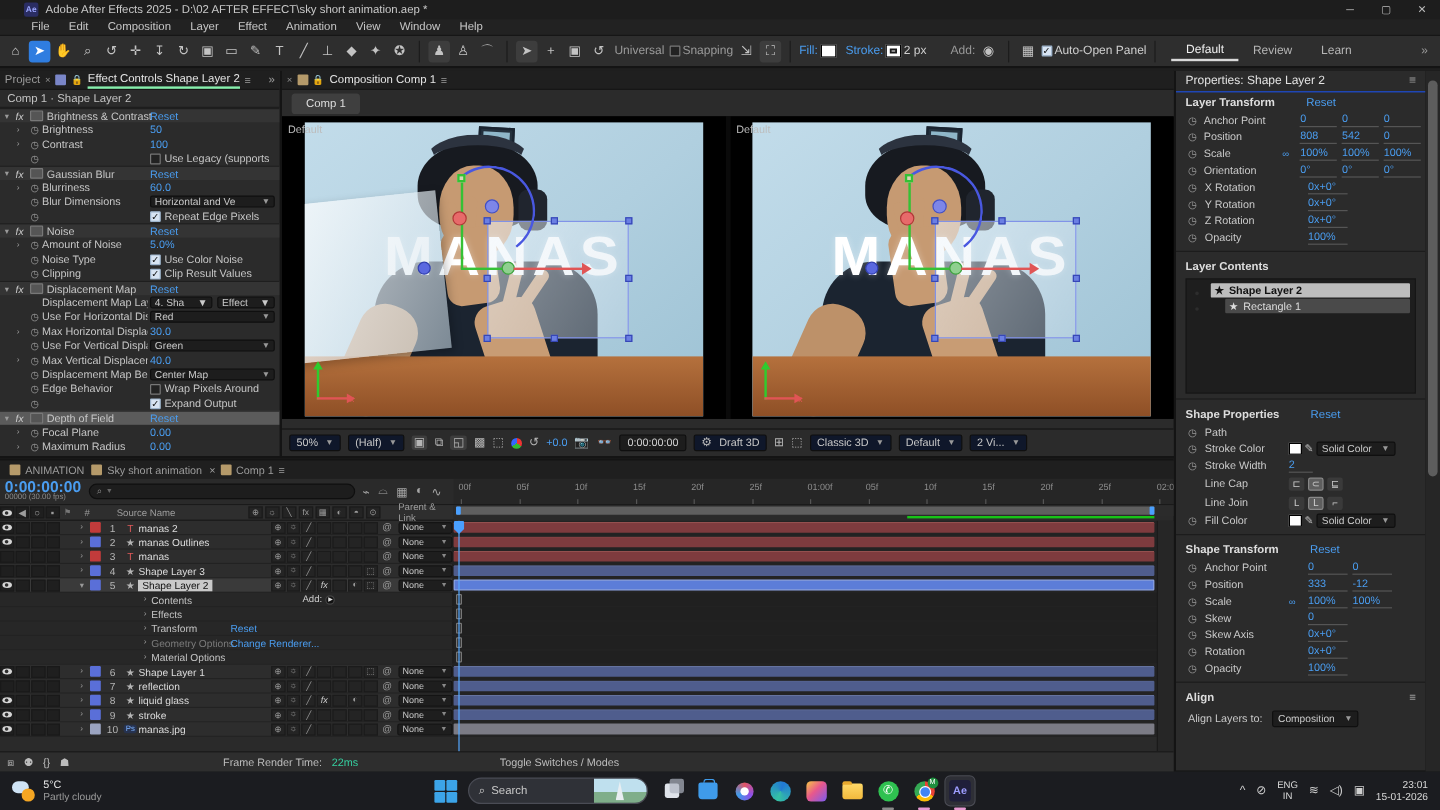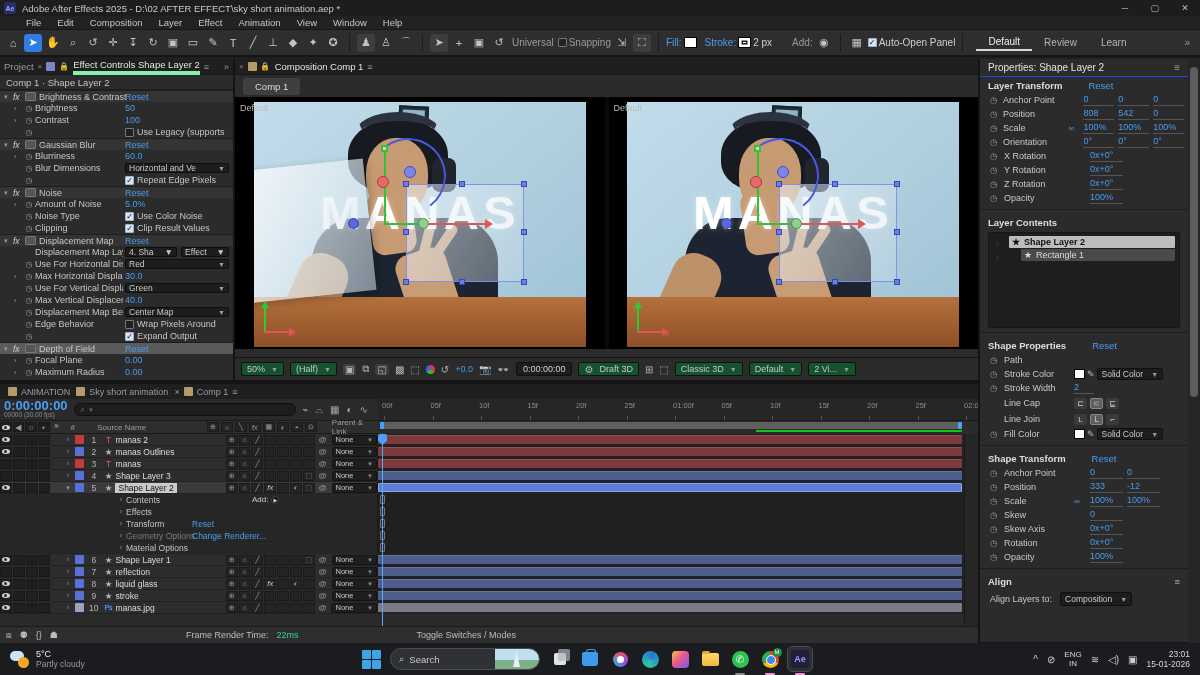--- a/index.html
+++ b/index.html
@@ -1,20 +1,20 @@
 <!DOCTYPE html>
 <html><head>
 <meta charset="utf-8">
 <style>
   *{margin:0;padding:0;box-sizing:border-box;font-family:"Liberation Sans",sans-serif;-webkit-font-smoothing:antialiased}
   html,body{width:1200px;height:675px;overflow:hidden;background:#111}
   #app{position:relative;width:1200px;height:675px;background:#1f1f1f;color:#cfcfcf;font-size:10px}
   .dim{color:#9a9a9a}.blue{color:#4a9df0}
   
-  #titlebar{position:absolute;left:0;top:0;right:0;height:16px;background:#1d1d1d;display:flex;align-items:center;gap:6px;padding-left:4px;font-size:9.5px;color:#c9c9c9}
+  #titlebar{position:absolute;left:0;top:0;right:0;height:16px;background:#1d1d1d;display:flex;align-items:center;gap:6px;padding-left:20px;font-size:9.5px;color:#c9c9c9}
   .ae-badge{width:12px;height:12px;background:#2a2d63;color:#9ba6ff;font-size:7px;display:flex;align-items:center;justify-content:center;border-radius:2px;font-weight:bold}
   #win-controls{margin-left:auto;display:flex;height:16px}
   #win-controls div{width:30px;text-align:center;line-height:16px;font-size:9px;color:#bbb}
   #menubar{position:absolute;left:0;top:16px;right:0;height:14px;background:#222;display:flex;align-items:center;gap:0;padding-left:18px;border-bottom:1px solid #161616}
   #menubar .mi{padding:0 8px;font-size:9.5px;color:#c7c7c7}
   #toolbar{position:absolute;left:0;top:30px;right:0;height:27px;background:#2e2e2e;display:flex;align-items:center;border-bottom:2px solid #141414;font-size:10px}
   .tgrp{display:flex;align-items:center;gap:2px;padding:0 4px}
   .tool{width:18px;height:18px;display:flex;align-items:center;justify-content:center;color:#c3c3c3;font-size:11px;border-radius:3px}
   .tool.active{background:#2f7de0;color:#fff}
   .tool.boxed{background:#3d3d3d}
@@ -30,21 +30,21 @@
   #workarea{position:absolute;left:0;top:59px;right:0;bottom:32px;background:#141414}
   #left-col{position:absolute;left:0;top:0;width:978px;bottom:0}
   #ec-panel{position:absolute;left:0;top:0;width:233px;height:321px;background:#2b2b2b;overflow:hidden}
   #comp-panel{position:absolute;left:235px;top:0;width:743px;height:321px;background:#2b2b2b}
   #props-panel{position:absolute;left:980px;top:0;width:208px;bottom:1px;background:#2b2b2b;overflow:hidden}
   #win-scroll{position:absolute;right:0;top:0;width:12px;bottom:0;background:#262626}
   #win-scroll .thumb{position:absolute;left:2px;right:2px;top:8px;height:330px;background:#5d5d5d;border-radius:4px}
   .tabbar{height:16px;background:#1f1f1f;display:flex;align-items:center;font-size:9.5px;color:#9c9c9c;padding:0 4px;gap:4px;border-bottom:1px solid #161616}
   .tabbar .x{font-size:8px;color:#888}
   .tab-ico{width:9px;height:9px;border-radius:1px}
-  .tabbar .title{color:#e4e4e4;border-bottom:4px solid #86efac;padding-bottom:1px}
+  .tabbar .title{color:#e4e4e4;border-bottom:2px solid #86efac;padding-bottom:1px}
   .tabbar .menu{color:#9a9a9a;font-size:9px}
   .tabbar .more{margin-left:auto;color:#9a9a9a}
   
   #ec-crumb{height:15px;display:flex;align-items:center;padding:0 6px;font-size:9.5px;color:#c3c3c3;border-bottom:1px solid #1d1d1d}
   .ec-row{height:12px;display:flex;align-items:center;font-size:9px;color:#c6c6c6;padding-left:4px;position:relative}
   .ec-row.group{background:#343434;border-top:1px solid #1e1e1e}
   .ec-row.group.sel{background:#5b5b5b}
   .ec-caret{width:9px;color:#9a9a9a;font-size:7px}
   .ec-fx{font-style:italic;color:#cfcfcf;width:12px;font-size:8.5px}
   .ec-gico{width:11px;height:9px;background:#555;border-radius:1px;margin-right:3px;border:1px solid #777}
@@ -101,21 +101,21 @@
   .gz-arc{position:absolute;left:-14px;top:-86px;width:76px;height:76px;border:2px solid #4958e0;border-radius:50%;border-left-color:transparent;border-bottom-color:transparent;transform:rotate(8deg)}
   .gz-redarrow{position:absolute;left:44px;top:-1px;width:58px;height:2px;background:#e05555}
   .gz-redarrow:after{content:"";position:absolute;right:-7px;top:-4px;border-left:8px solid #e05555;border-top:5px solid transparent;border-bottom:5px solid transparent}
   .sc-axis{position:absolute;left:10px;bottom:14px;z-index:9}
   .ax-y{position:absolute;left:0;bottom:0;width:2px;height:26px;background:#2ecc2e}
   .ax-y:after{content:"";position:absolute;left:-3px;top:-6px;border-bottom:7px solid #2ecc2e;border-left:4px solid transparent;border-right:4px solid transparent}
   .ax-x{position:absolute;left:0;bottom:0;width:26px;height:2px;background:#e05555}
   .ax-x:after{content:"";position:absolute;right:-6px;top:-3px;border-left:7px solid #e05555;border-top:4px solid transparent;border-bottom:4px solid transparent}
   .ax-lbl{position:absolute;left:28px;bottom:-4px;color:#e05555;font-size:7px}
   #comp-status{position:absolute;left:0;bottom:0;right:0;height:23px;background:#2b2b2b;border-top:1px solid #141414;display:flex;align-items:center;gap:6px;padding:0 6px;font-size:9px;color:#c7c7c7}
-  .dd{background:#14532d;border:1px solid #0f0f0f;border-radius:2px;height:14px;display:inline-flex;align-items:center;gap:6px;padding:0 5px}
+  .dd{background:#0f172a;border:1px solid #0f0f0f;border-radius:2px;height:14px;display:inline-flex;align-items:center;gap:6px;padding:0 5px}
   .dd .cv{font-size:7px;color:#999}
   .csico{color:#b5b5b5;font-size:10px}
   .csico.boxed{background:#3d3d3d;border-radius:2px;padding:0 2px}
   .tcbox{background:#1d1d1d;border:1px solid #0f0f0f;border-radius:2px;height:14px;display:inline-flex;align-items:center;padding:0 6px;color:#d0d0d0}
   .rgbdot{width:9px;height:9px;border-radius:50%;background:conic-gradient(#e33 0 33%,#3b3 33% 66%,#36f 66% 100%)}
   
   #props-panel .phead{height:18px;display:flex;align-items:center;padding:0 8px;font-size:10px;color:#e2e2e2;border-bottom:1px solid #1d4ed8}
   .phead .menu{margin-left:auto;color:#999}
   .psec-title{display:flex;align-items:center;height:16px;padding:0 8px;font-size:9.5px;color:#dedede;font-weight:bold}
   .psec-title .rst{margin-left:26px;font-weight:normal}

